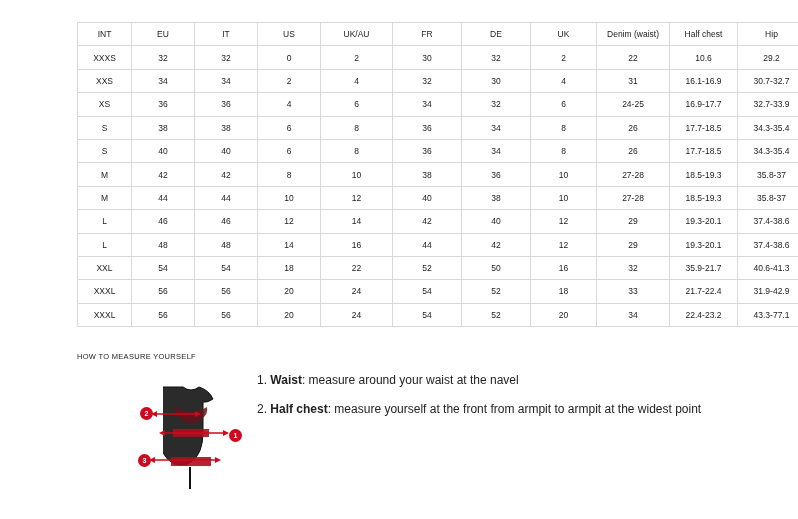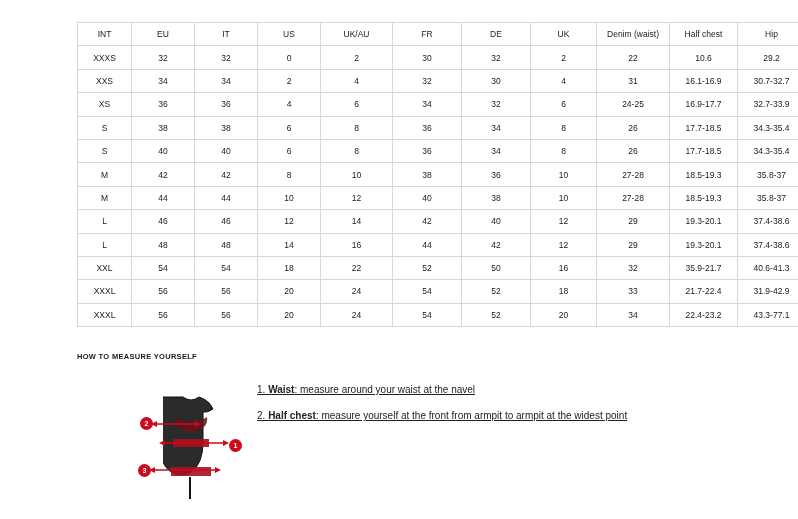--- a/index.html
+++ b/index.html
@@ -63,49 +63,47 @@
 
   
   .howto {
     position: absolute;
     left: 65px;
     top: 352px;
     width: 700px;
   }
   .howto-title {
     font-size: 7.5px;
-    font-weight: bold;
+    font-weight: normal;
     letter-spacing: 0.3px;
     color: #1a1a1a;
-    margin-bottom: 10px;
   }
   .howto-body {
     position: relative;
     height: 130px;
   }
   .figure {
     position: absolute;
     left: 60px;
     top: 6px;
     width: 120px;
     height: 130px;
   }
   .steps {
     position: absolute;
     left: 180px;
     top: 12px;
     width: 500px;
   }
   .step {
-    font-size: 10px;
+    font-size: 12px;
     line-height: 1.3;
     color: #222;
     margin-bottom: 13px;
     white-space: nowrap;
-    text-decoration: underline;
   }
   .step b { font-weight: bold; }
   .step .num { font-weight: normal; }
 
   
   .torso-shape {
     position: absolute;
     left: 26px;
     top: 18px;
     width: 56px;

